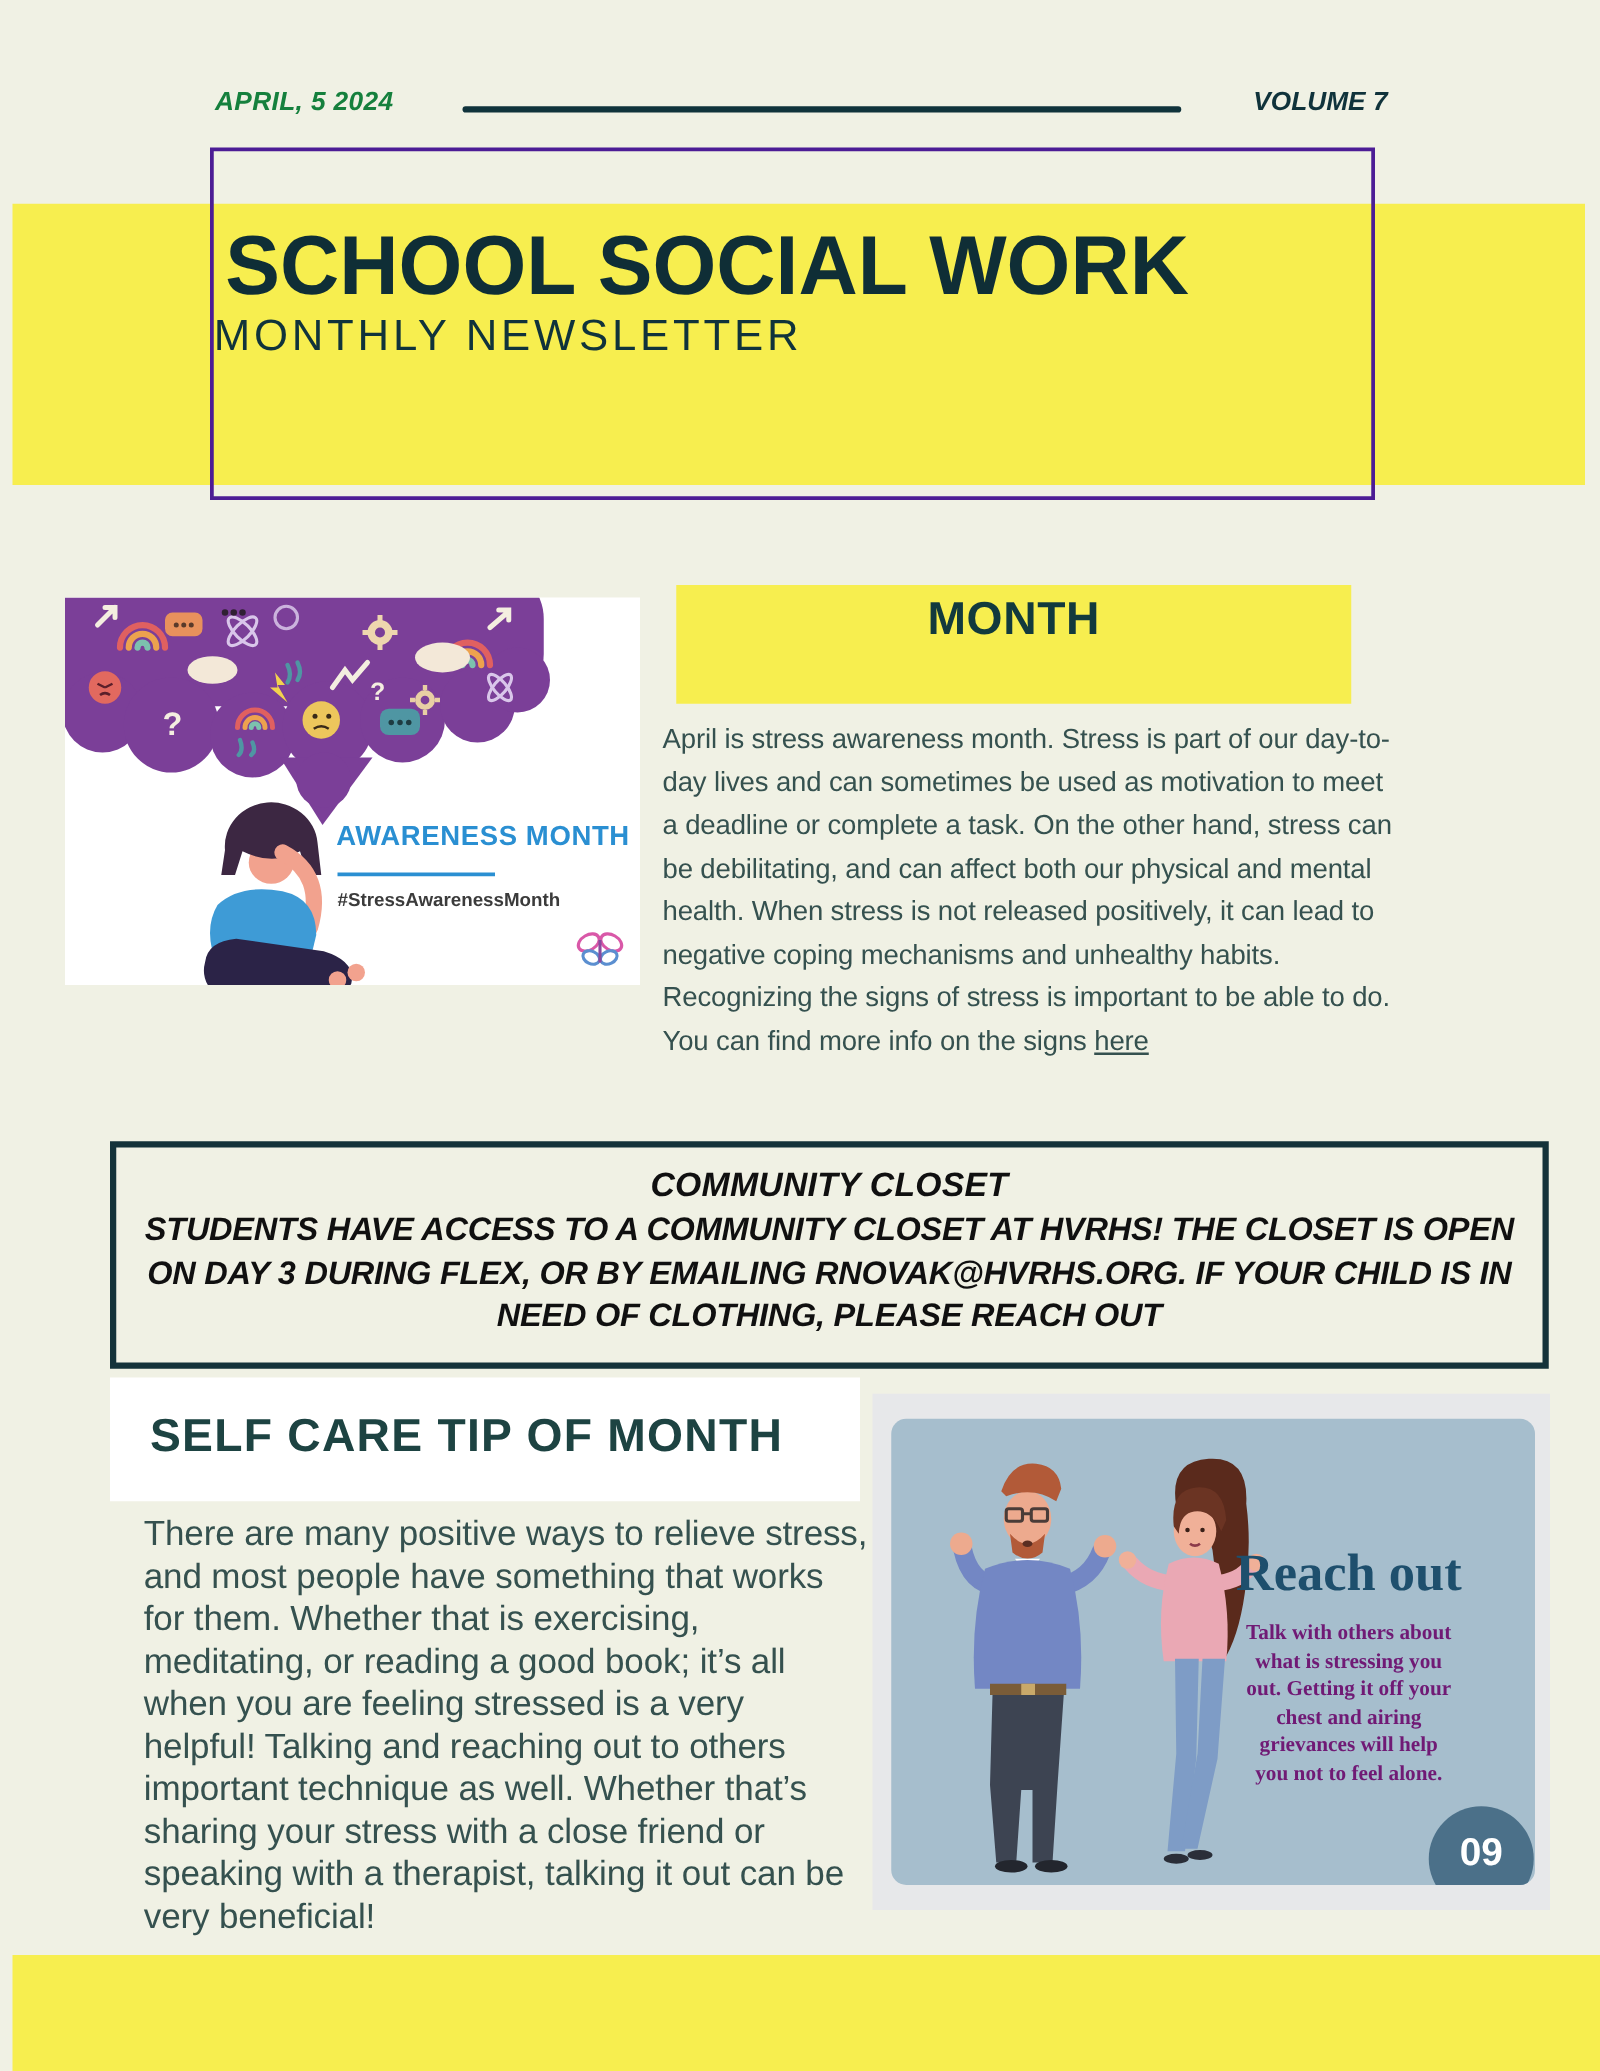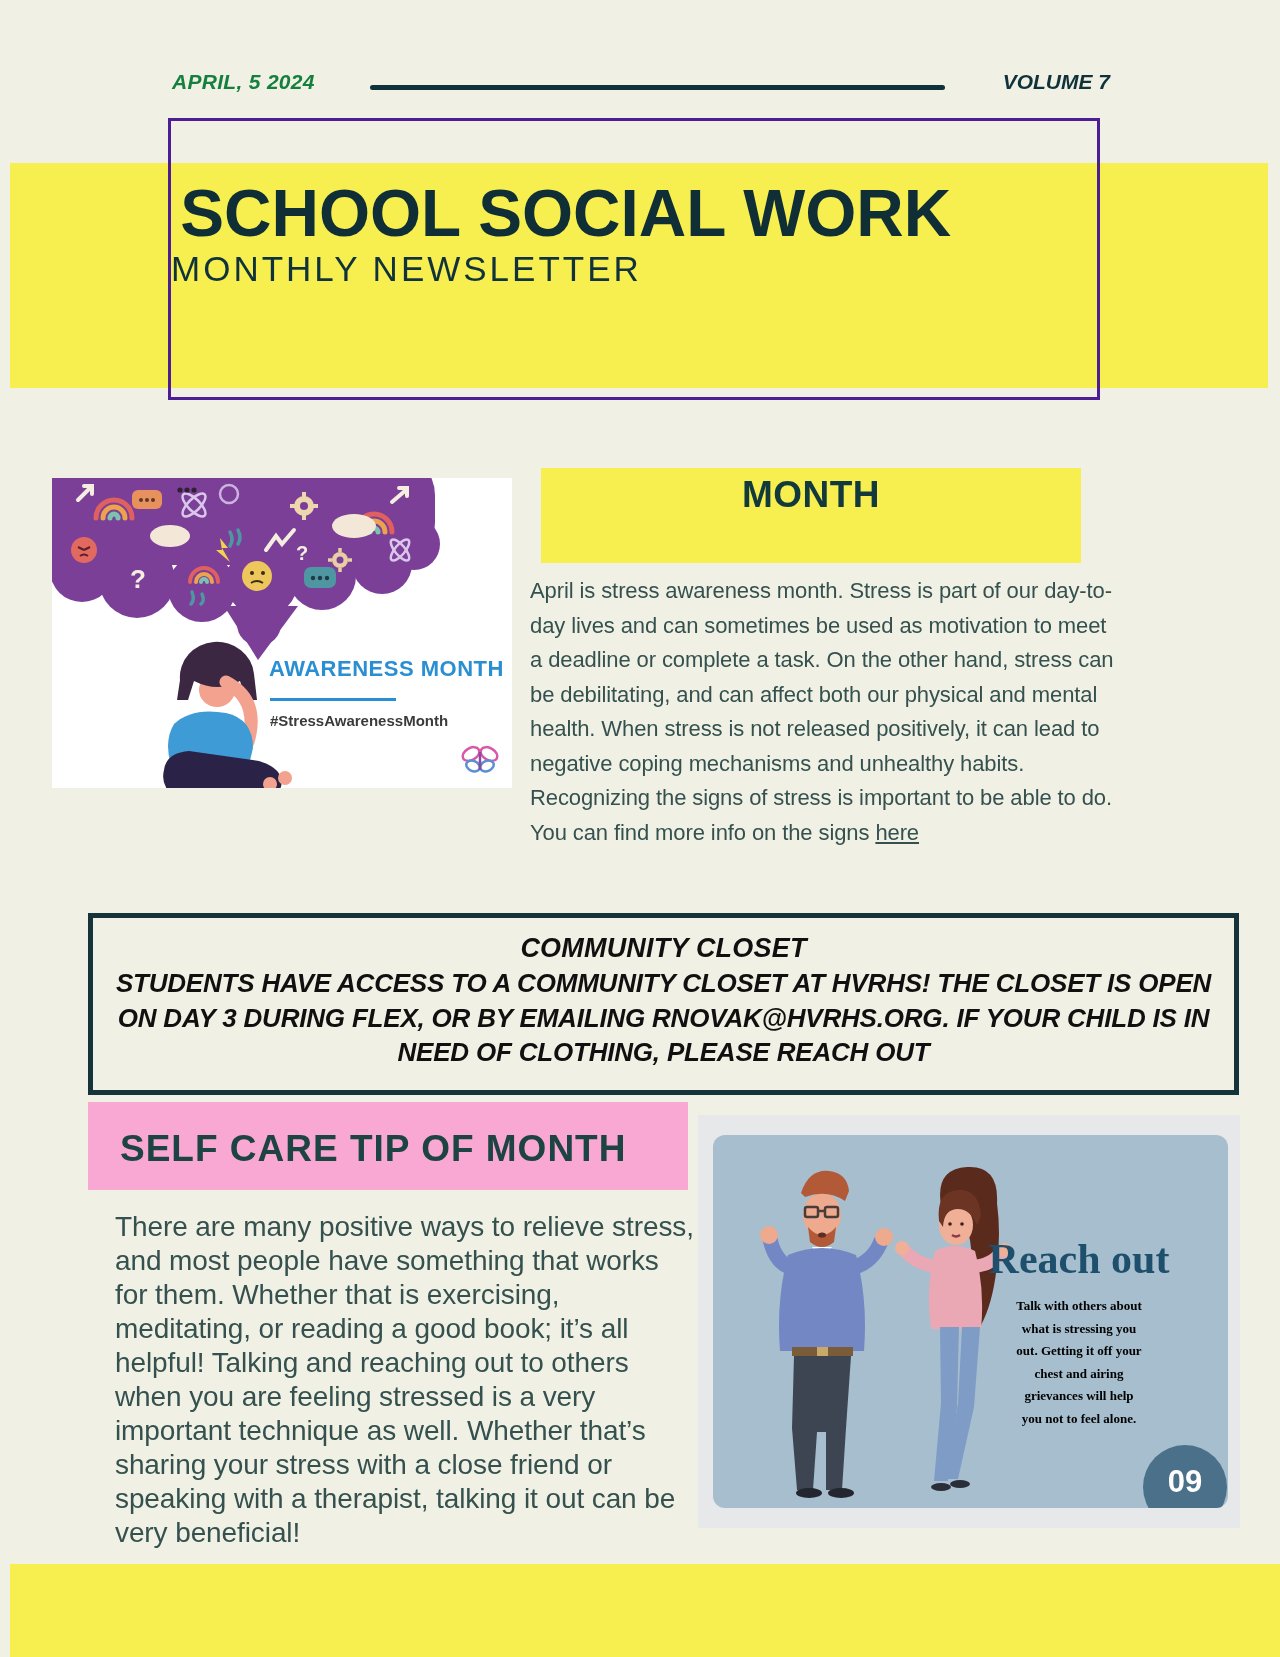--- a/index.html
+++ b/index.html
@@ -35,32 +35,32 @@
   .sec-par .ln{white-space:nowrap;}
   .link{color:#35514f;text-decoration:underline;cursor:pointer;}
 
   
   .comm-box{left:88px;top:913px;width:1141px;height:160px;border:5px solid #14333a;text-align:center;
             color:#101010;font-style:italic;font-weight:bold;padding-top:12px;box-sizing:content-box;}
   .comm-title{font-size:27px;line-height:36px;letter-spacing:.2px;}
   .comm-ln{font-size:26px;line-height:34.5px;letter-spacing:-.2px;}
 
   
-  .care-head-box{left:88px;top:1102px;width:600px;height:88px;background:#f9a8d4;}
+  .care-head-box{left:88px;top:1102px;width:600px;height:99px;background:#ffffff;}
   .care-head{position:absolute;left:32px;top:26px;font-size:37px;font-weight:bold;color:#1d4342;letter-spacing:1px;}
   .care-par{left:115px;top:1210px;width:540px;font-size:28px;line-height:34px;letter-spacing:-.1px;}
   .care-par .ln{white-space:nowrap;}
 
   
   .reach-outer{left:698px;top:1115px;width:542px;height:413px;background:#e7e8ea;}
   .reach-inner{position:absolute;left:15px;top:20px;width:515px;height:373px;background:#a6becd;border-radius:12px;overflow:hidden;}
   .reach-title{position:absolute;left:235px;top:100px;width:262px;text-align:center;
                font-family:"Liberation Serif",serif;font-weight:bold;font-size:42px;color:#1e4f6d;}
   .reach-par{position:absolute;left:235px;top:160px;width:262px;text-align:center;
-             font-family:"Liberation Serif",serif;font-weight:bold;font-size:13px;line-height:22.5px;color:#000000;}
+             font-family:"Liberation Serif",serif;font-weight:bold;font-size:17px;line-height:22.5px;color:#701a75;}
   .page-circle{position:absolute;left:430px;top:310px;width:84px;height:84px;border-radius:50%;background:#4b7089;
                color:#fff;font-size:31px;font-weight:bold;text-align:center;line-height:74px;font-family:"Liberation Sans",sans-serif;}
 
   .bottom-strip{left:10px;top:1564px;width:1270px;height:93px;background:#f7ee4f;}
 </style>
 </head>
 <body>
 
 <div class="page">
 
@@ -216,22 +216,22 @@
   </div>
 
   <div class="abs care-head-box">
     <div class="care-head">SELF CARE TIP OF MONTH</div>
   </div>
   <div class="abs care-par">
     <div class="ln">There are many positive ways to relieve stress,</div>
     <div class="ln">and most people have something that works</div>
     <div class="ln">for them. Whether that is exercising,</div>
     <div class="ln">meditating, or reading a good book; it’s all</div>
+    <div class="ln">when you are feeling stressed is a very</div>
     <div class="ln">helpful! Talking and reaching out to others</div>
-    <div class="ln">when you are feeling stressed is a very</div>
     <div class="ln">important technique as well. Whether that’s</div>
     <div class="ln">sharing your stress with a close friend or</div>
     <div class="ln">speaking with a therapist, talking it out can be</div>
     <div class="ln">very beneficial!</div>
   </div>
 
   <div class="abs reach-outer">
     <div class="reach-inner">
       <svg width="300" height="373" viewBox="0 0 300 373">
 

